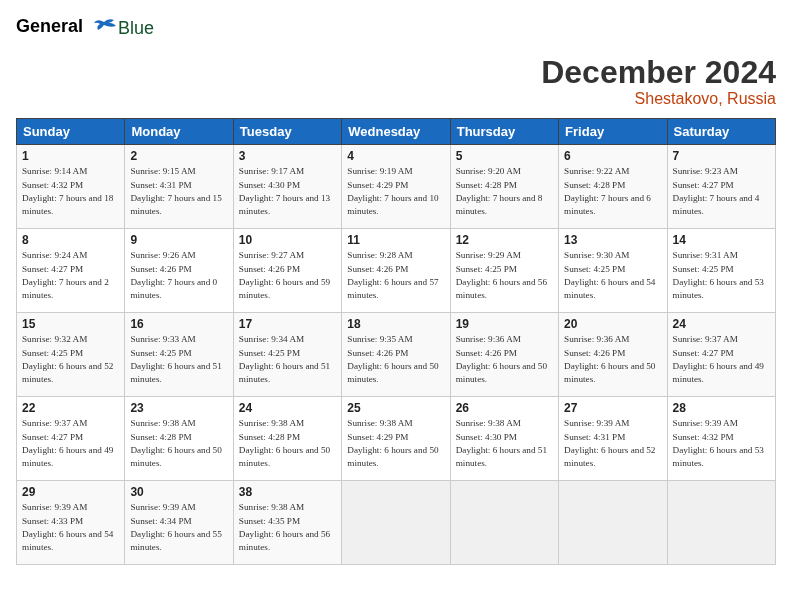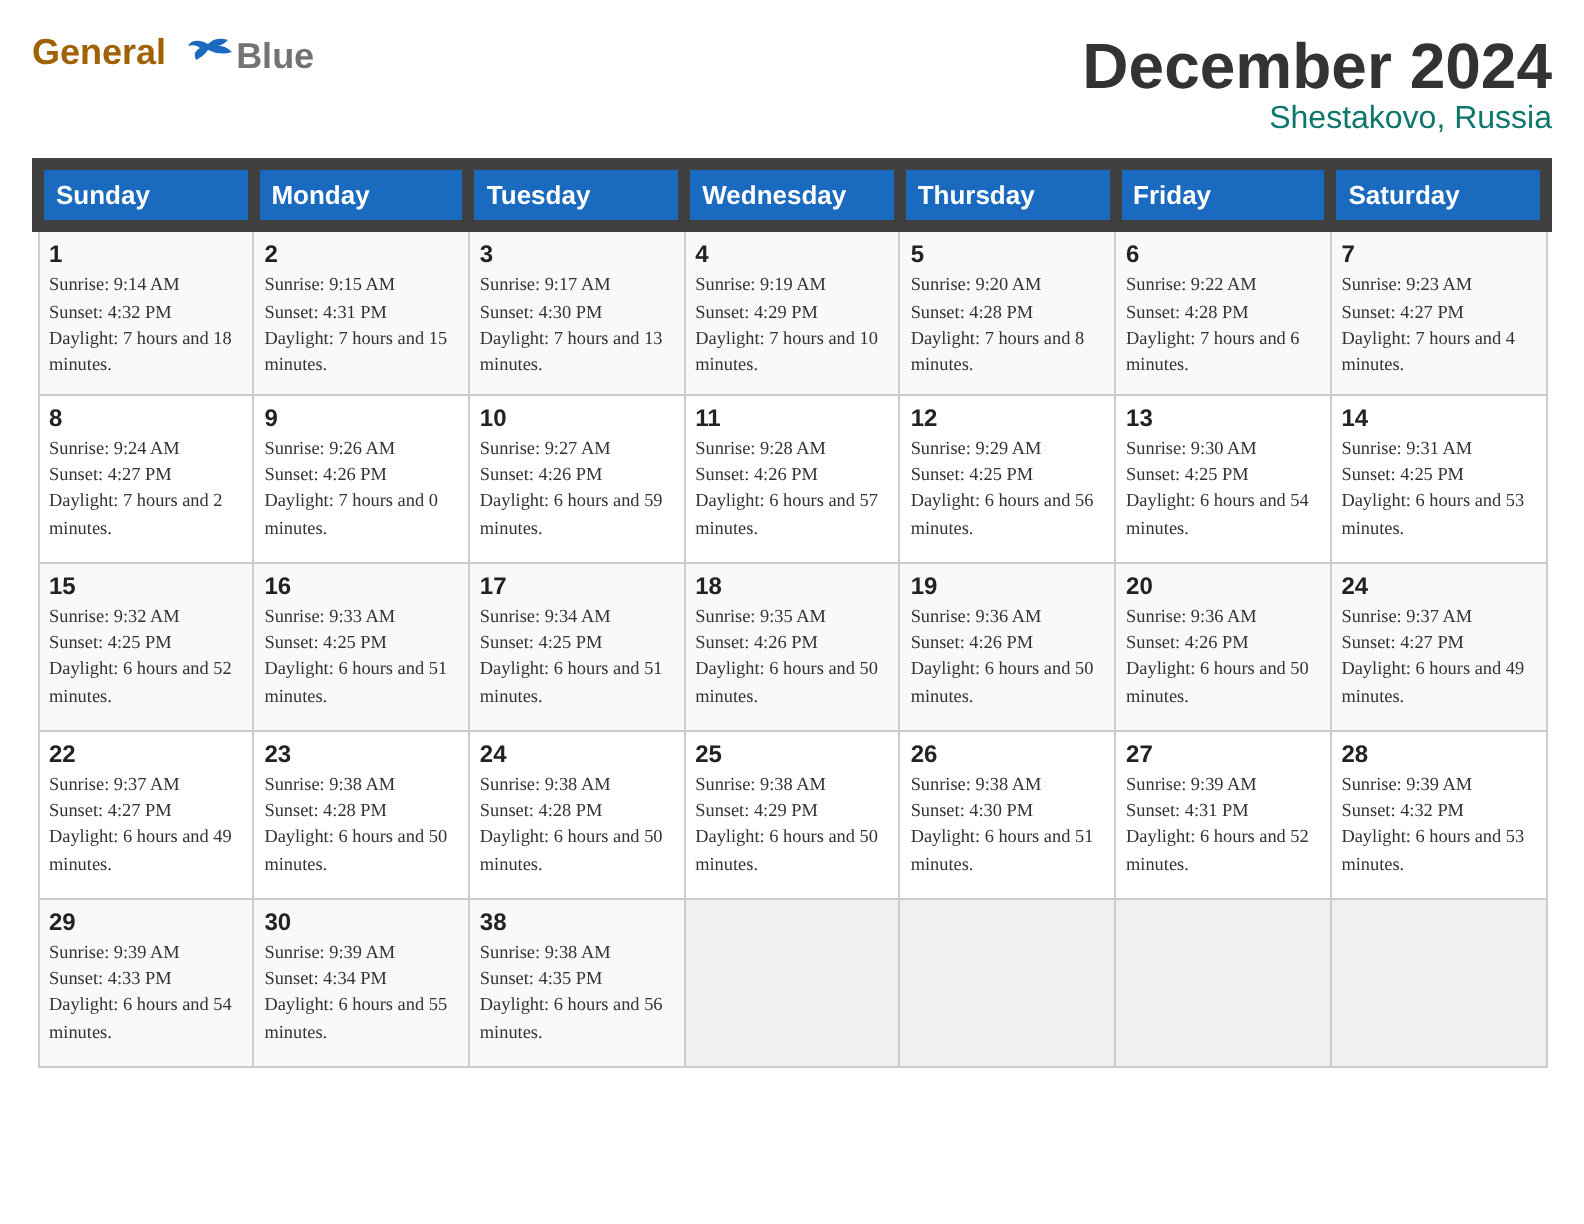--- a/index.html
+++ b/index.html
@@ -27,38 +27,39 @@
       align-items: center;
     }
     .title-block {
       text-align: right;
     }
     .month-title {
       font-size: 32px;
       font-weight: bold;
       color: #333;
       line-height: 1.1;
+      margin-top: 39px;
     }
     .location {
       font-size: 16px;
-      color: #0f766e;
+      color: #c2410c;
     }
     .calendar {
       width: 100%;
       border-collapse: collapse;
       table-layout: fixed;
     }
     .calendar thead tr th {
       background-color: #1a6abf;
       color: #fff;
       font-size: 13px;
       font-weight: bold;
       padding: 5px 6px;
       text-align: left;
-      border: 6px solid #404040;
+      border: 1px solid #404040;
     }
     .calendar tbody tr td {
       border: 1px solid #ccc;
       vertical-align: top;
       padding: 4px 5px;
       font-size: 9.5px;
       color: #333;
       height: 84px;
       background: #fff;
     }
@@ -87,26 +88,26 @@
   </style>
 </head>
 <body>
 <div class="page">
 
 <div class="header">
   <div class="logo">
     <div>
       <div style="display:flex;align-items:center;">
         <div style="font-size:18px;font-weight:bold;color:#333;line-height:1.1;">
-          <span style="color:#a16207;">General</span>
+          <span style="color:#000000;">General</span>
           <svg width="28" height="20" viewBox="0 0 28 20" style="display:inline-block;vertical-align:middle;margin-left:2px;">
             <path d="M14,4 Q18,0 24,2 Q20,6 16,5 Q22,4 26,8 Q20,10 14,7 Q12,10 8,12 Q6,8 10,6 Q8,4 4,5 Q6,1 12,3 Z" fill="#1a6abf"></path>
           </svg>
         </div>
-        <div style="font-size:18px;font-weight:bold;color:#737373;margin-top:2px;">
+        <div style="font-size:18px;font-weight:normal;color:#14532d;margin-top:2px;">
           <span>Blue</span>
         </div>
       </div>
     </div>
   </div>
   <div class="title-block">
     <div class="month-title">December 2024</div>
     <div class="location">Shestakovo, Russia</div>
   </div>
 </div>

